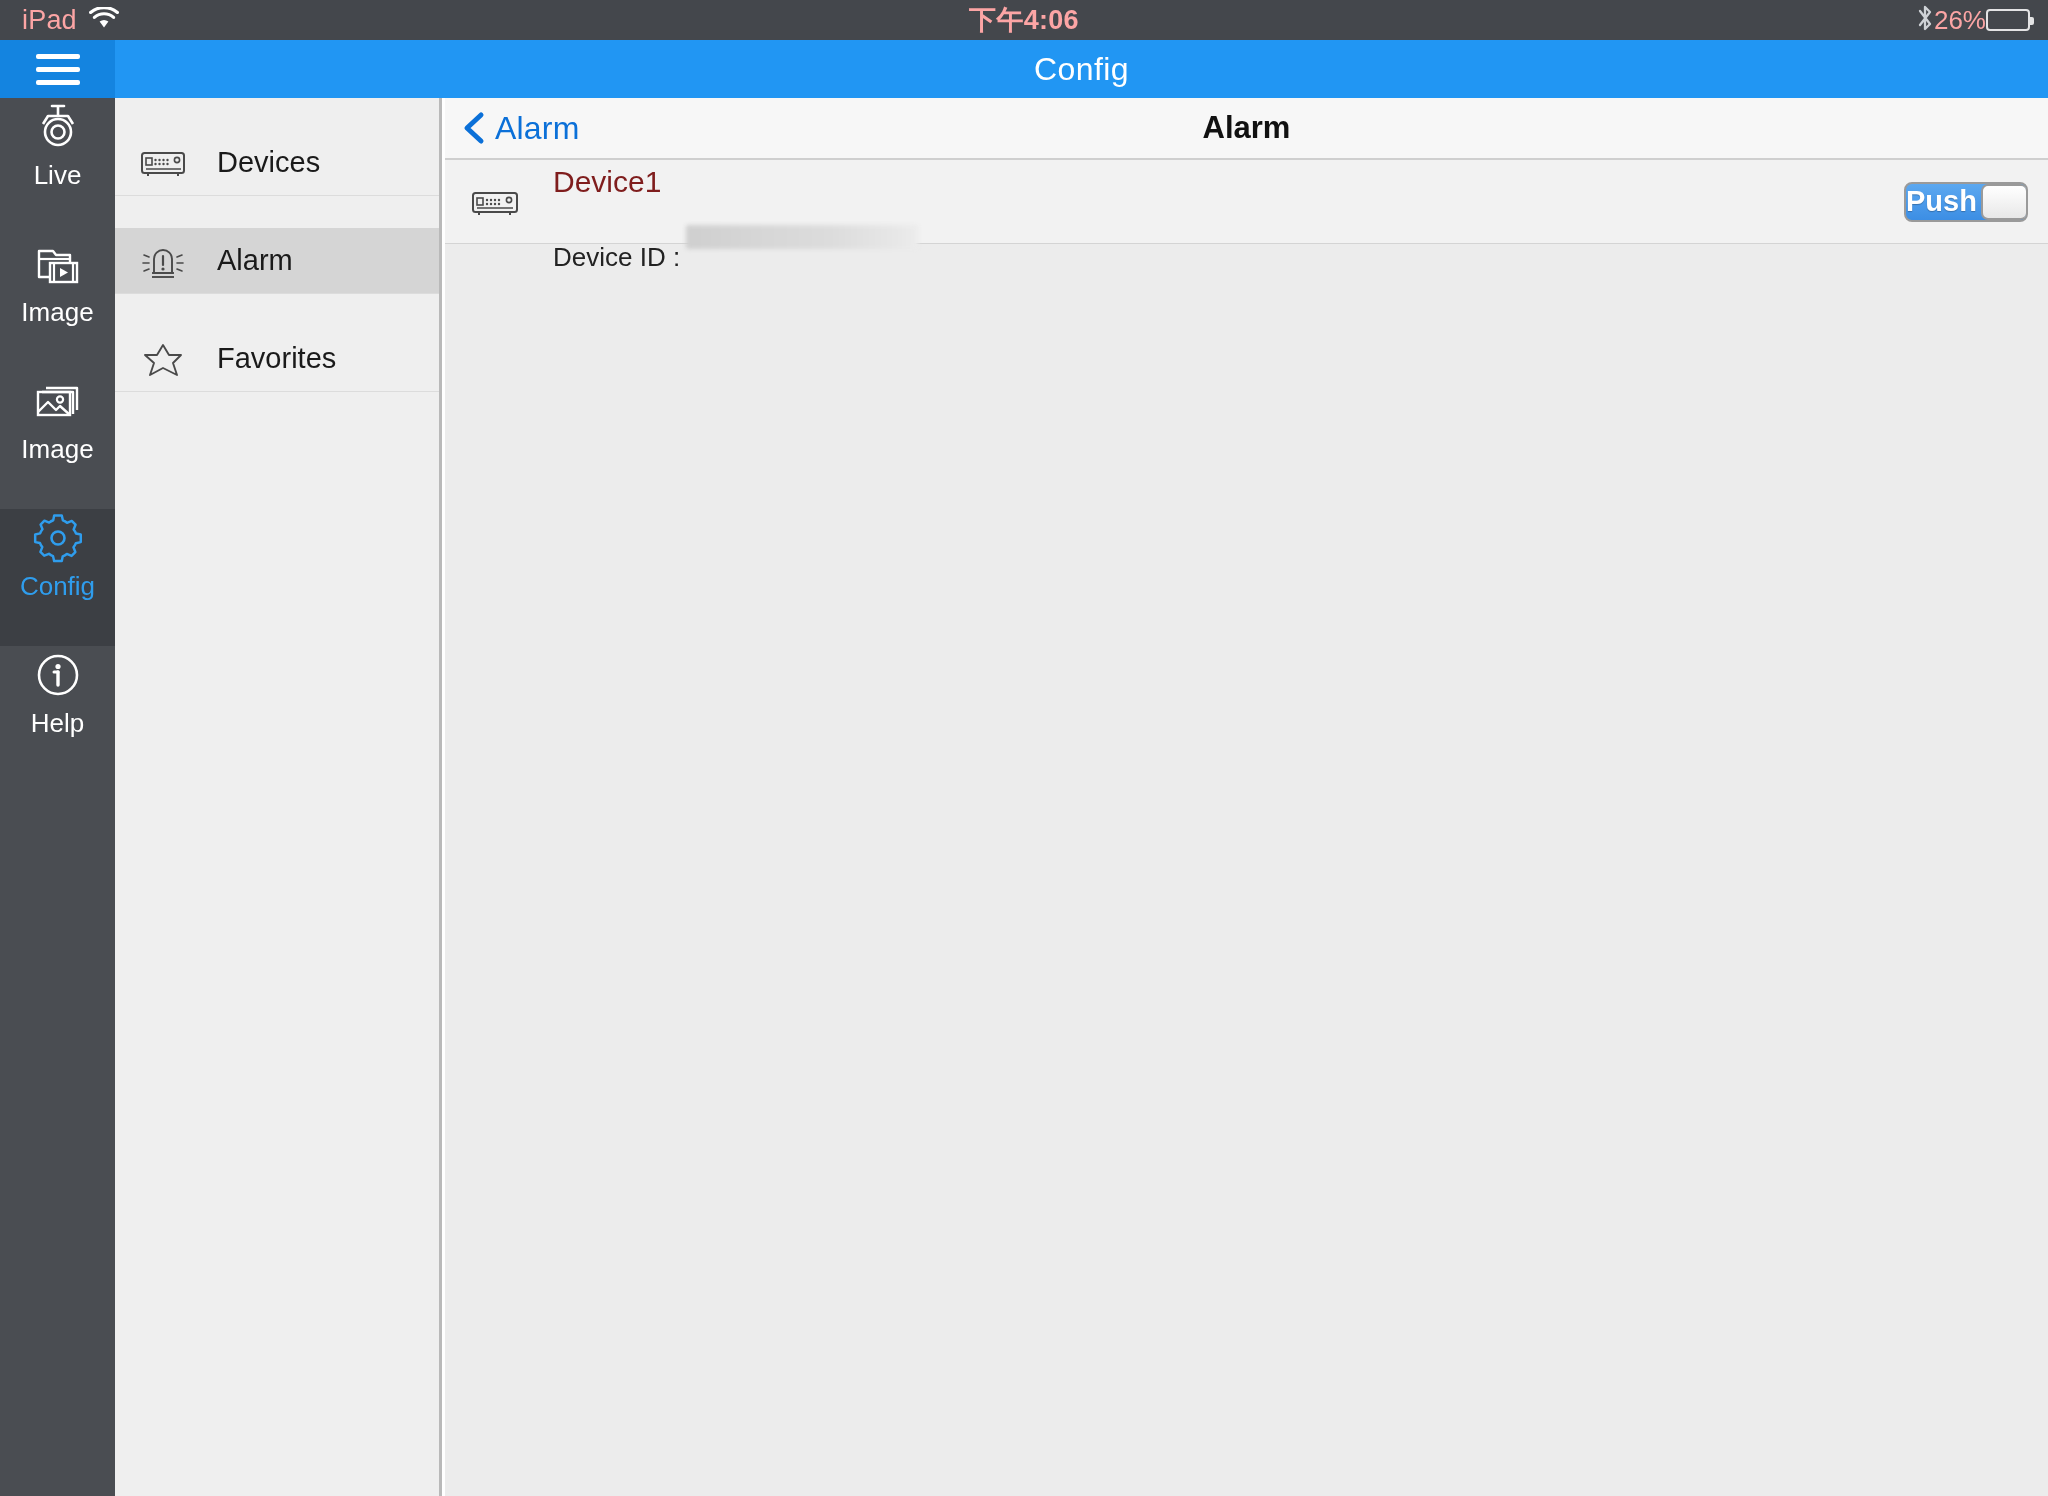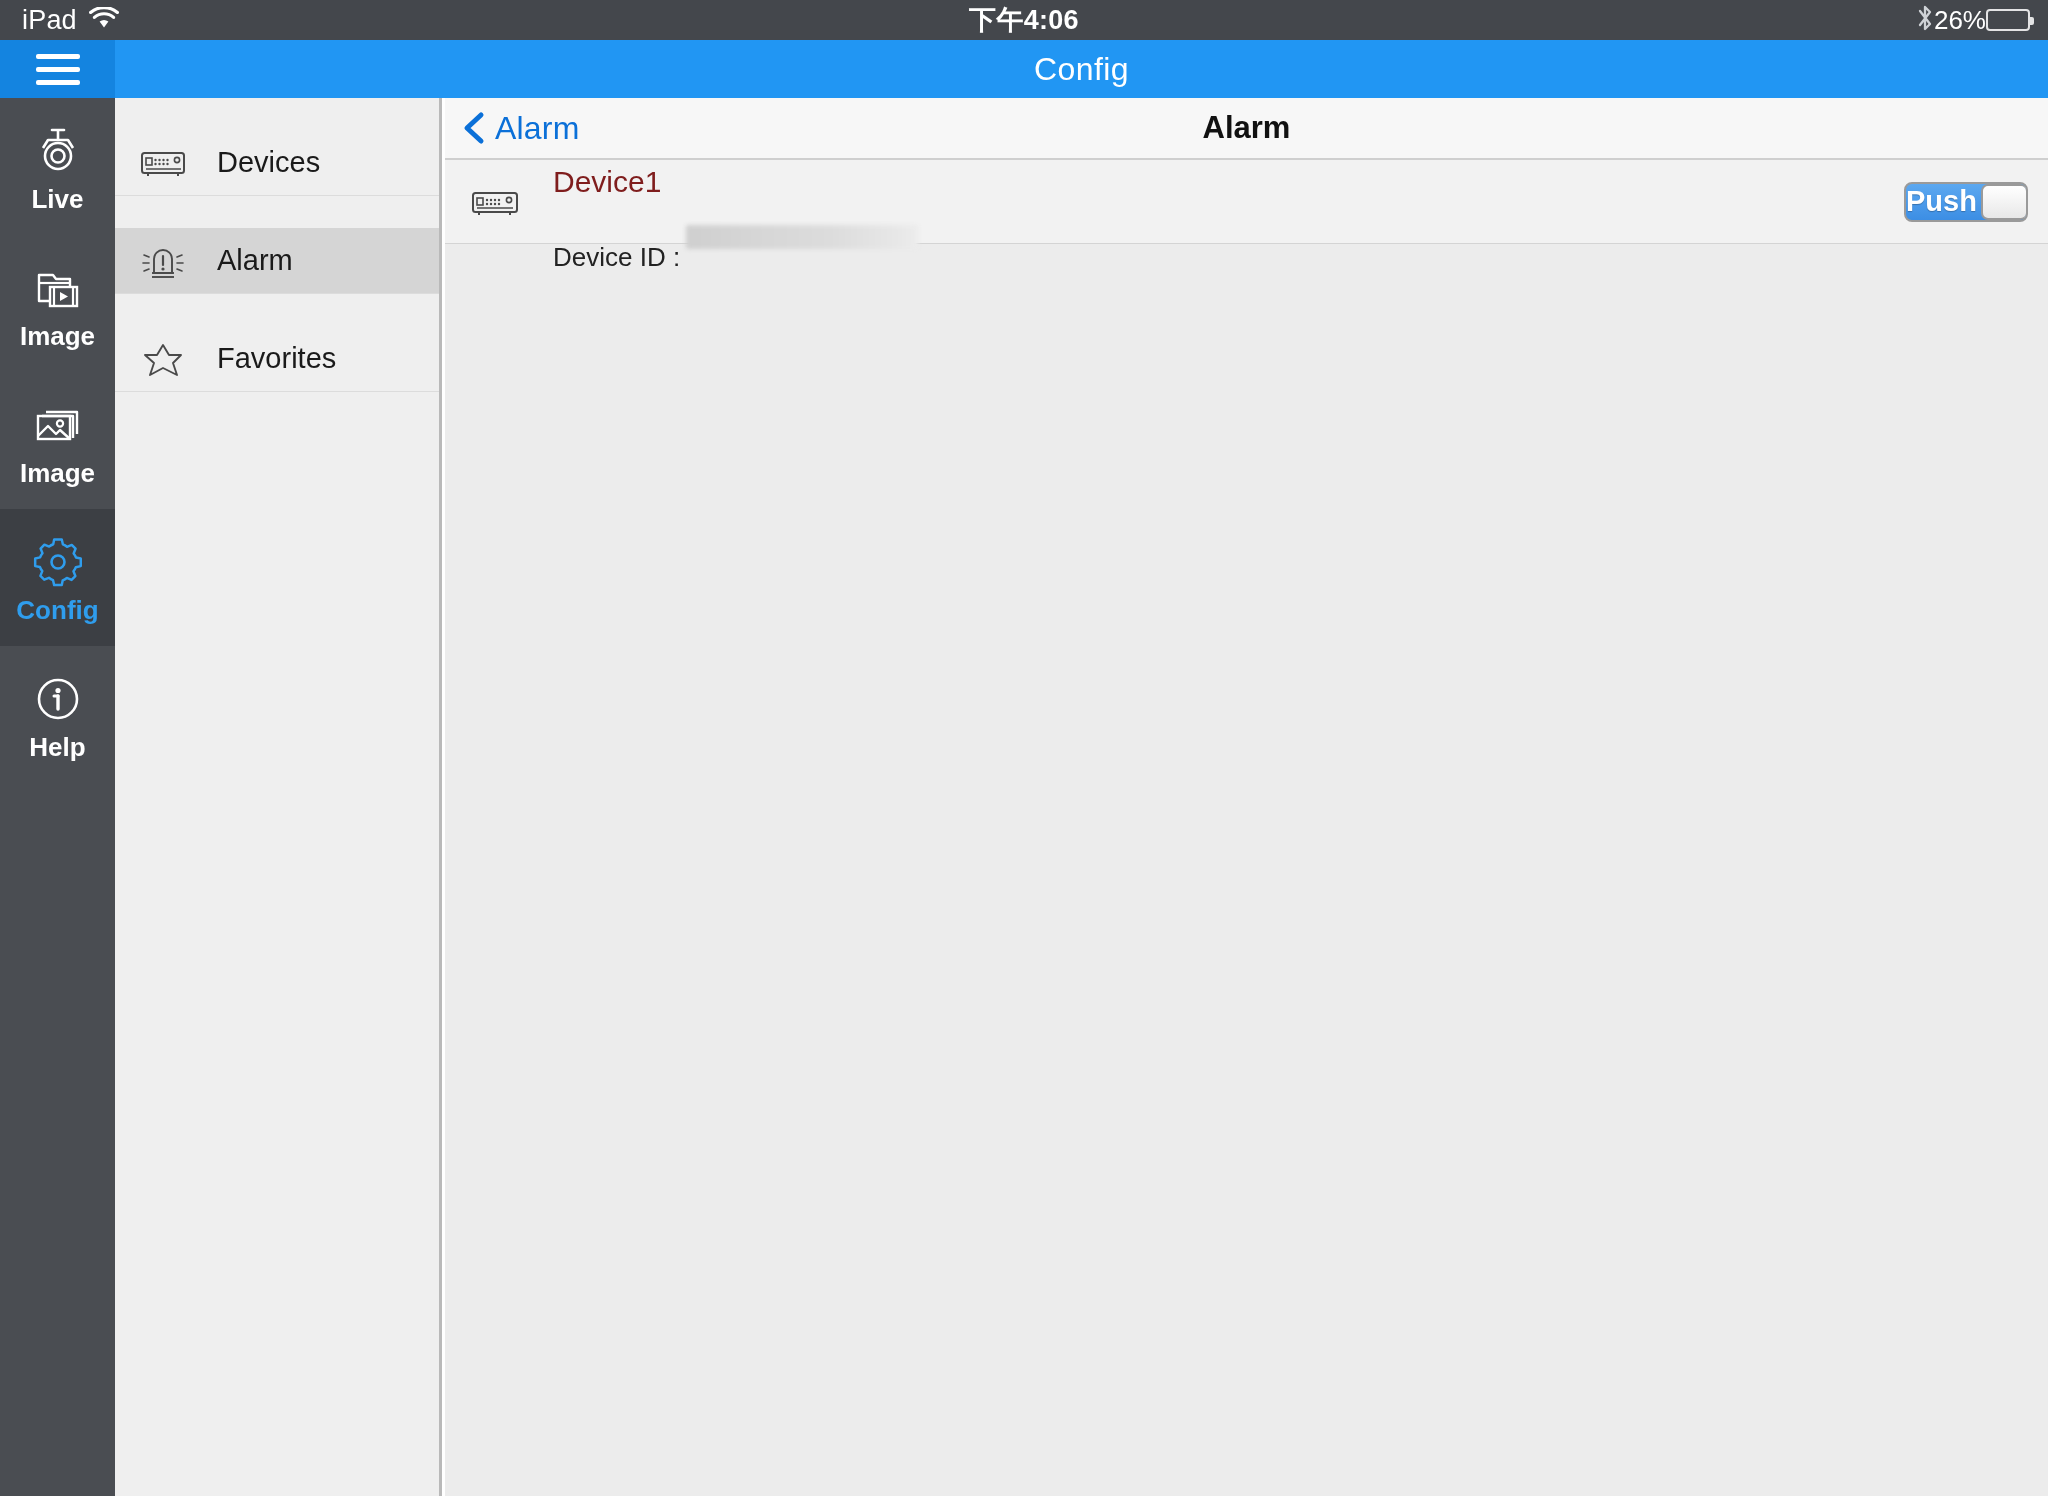--- a/index.html
+++ b/index.html
@@ -9,21 +9,21 @@
     background: #ffffff;
     overflow: hidden;
   }
   #app { position: relative; width: 2048px; height: 1496px; }
 
   
   .statusbar {
     position: absolute; left: 0; top: 0; width: 2048px; height: 40px;
     background: #44474c;
     display: flex; align-items: center;
-    color: #ffffff;
+    color: #fca5a5;
   }
   .sb-left { display: flex; align-items: center; gap: 12px; padding-left: 22px; }
   .sb-carrier { font-size: 27px; letter-spacing: 0.2px; }
   .sb-center {
     position: absolute; left: 0; right: 0; text-align: center;
     font-size: 27px; font-weight: 600; letter-spacing: 0.3px;
   }
   .sb-right {
     position: absolute; right: 18px; top: 0; height: 40px;
     display: flex; align-items: center; 
@@ -59,22 +59,22 @@
     color: #ffffff; font-size: 32px; letter-spacing: 0.4px;
   }
 
   
   .rail {
     position: absolute; left: 0; top: 98px; width: 115px; height: 1398px;
     background: #4a4d52;
   }
   .rail-item {
     width: 115px; height: 137px;
-    display: flex; flex-direction: column; align-items: center; justify-content: center;
-    gap: 6px; color: #ffffff; font-weight: bold;
+    display: flex; flex-direction: column; align-items: center; 
+    gap: 6px; color: #ffffff;
   }
   .rail-item.active { background: #3c3f44; color: #2f9ded; }
   .rail-ico { width: 58px; height: 58px; display: block; }
   .rail-ico svg { width: 58px; height: 58px; display: block; }
   .rail-label { font-size: 26px; line-height: 1; }
 
   
   .midpanel {
     position: absolute; left: 115px; top: 98px; width: 327px; height: 1398px;
     background: #efefef; border-right: 3px solid #b9b9b9;

